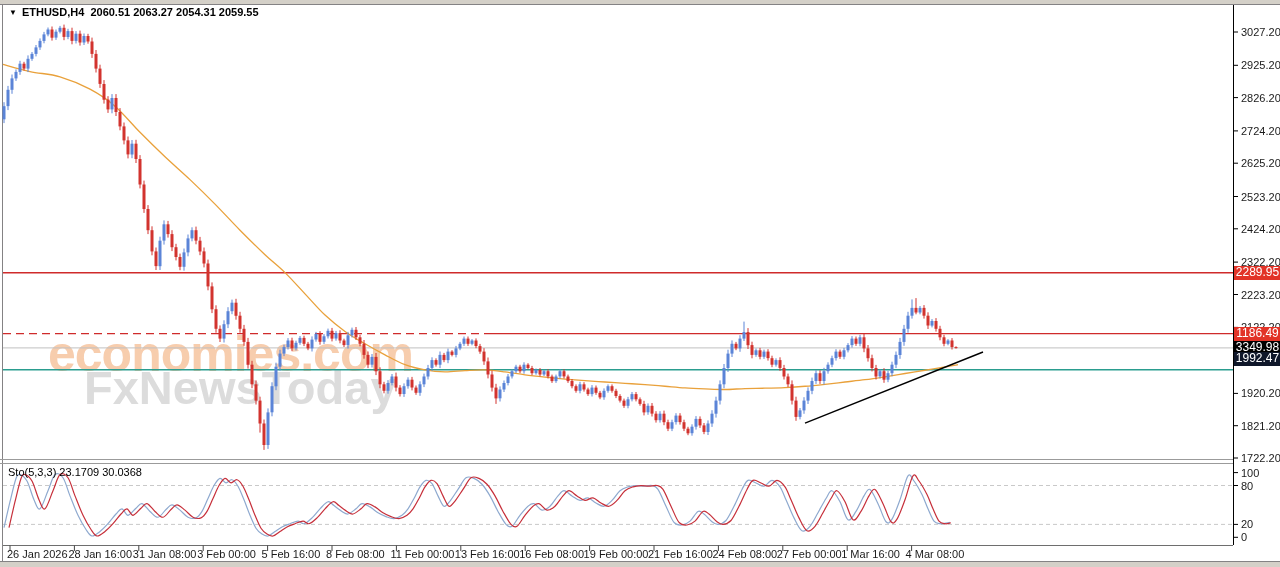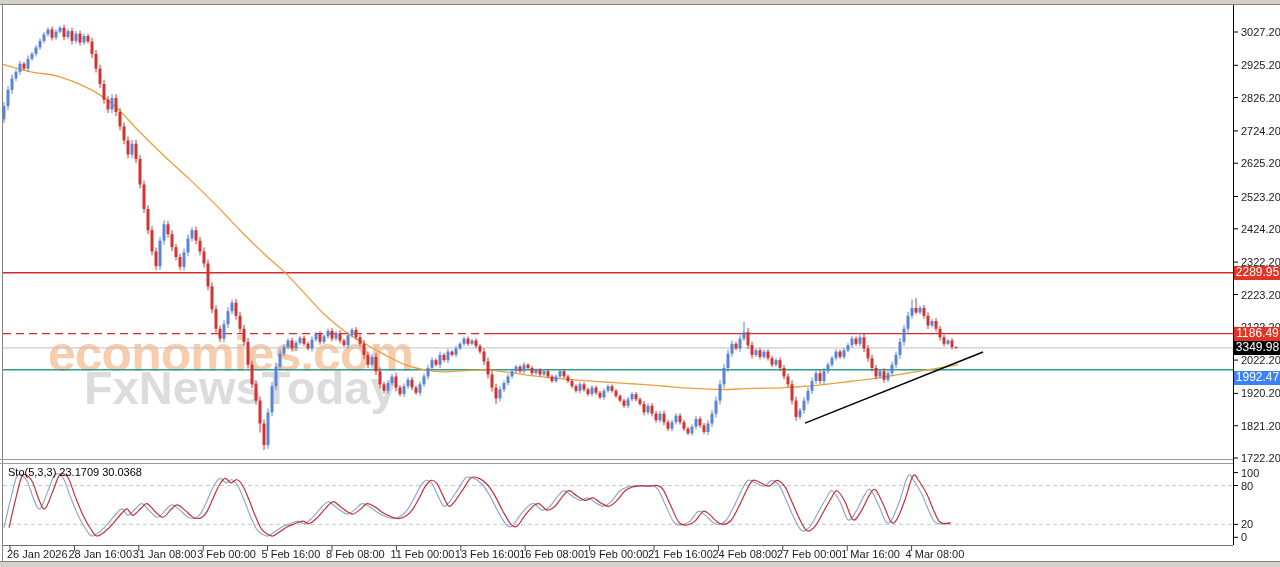--- a/index.html
+++ b/index.html
@@ -13,21 +13,21 @@
   .wm2{position:absolute;left:84px;top:360px;font-size:47px;font-weight:bold;
        color:#d6d6d6;opacity:.85;white-space:nowrap;}
   .title{position:absolute;left:9px;top:6px;font-size:11px;font-weight:bold;color:#000;white-space:nowrap;}
   .title .tri{font-size:8px;margin-right:5px;position:relative;top:-1px;cursor:pointer;}
   .sto-label{position:absolute;left:8px;top:466px;font-size:11px;color:#000;white-space:nowrap;}
   .badge{position:absolute;left:1234px;width:47px;height:14px;line-height:13px;
          font-size:12px;color:#fff;text-align:center;white-space:nowrap;}
   .b1{top:266px;background:#e23327;}
   .b2{top:327px;background:#e23327;}
   .b3{top:341px;background:#000;}
-  .b4{top:371px;background:#3b82f6;}
+  .b4{top:352px;background:#0f172a;}
   svg{position:absolute;left:0;top:0;}
   svg text{font-family:"Liberation Sans",sans-serif;font-size:11px;fill:#1a1a1a;}
 </style>
 </head>
 <body>
 
 <div class="screen">
 
   <div class="band-top"></div>
   <div class="border-left"></div>
@@ -608,20 +608,21 @@
         <text x="712.4" y="558">24 Feb 08:00</text>
         <line x1="782.8" y1="545.5" x2="782.8" y2="551" stroke="#444" stroke-width="1"></line>
         <text x="776.8" y="558">27 Feb 00:00</text>
         <line x1="847.2" y1="545.5" x2="847.2" y2="551" stroke="#444" stroke-width="1"></line>
         <text x="841.2" y="558">1 Mar 16:00</text>
         <line x1="911.6" y1="545.5" x2="911.6" y2="551" stroke="#444" stroke-width="1"></line>
         <text x="905.6" y="558">4 Mar 08:00</text>
       </g>
   </svg>
 
+  <div class="title"><span class="tri">▼</span><span>ETHUSD,H4</span>&nbsp;&nbsp;<span>2060.51 2063.27 2054.31 2059.55</span></div>
 
   <div class="sto-label">Sto(5,3,3) 23.1709 30.0368</div>
 
   <div class="badge b1">2289.95</div>
   <div class="badge b2">1186.49</div>
   <div class="badge b3">3349.98</div>
   <div class="badge b4">1992.47</div>
 
   <div class="band-bottom"></div>
 </div>

